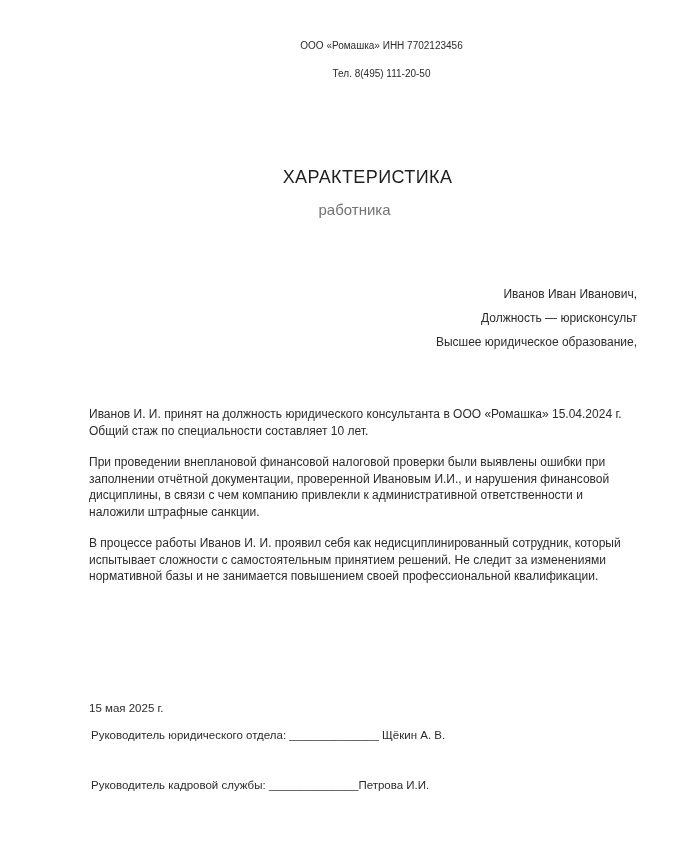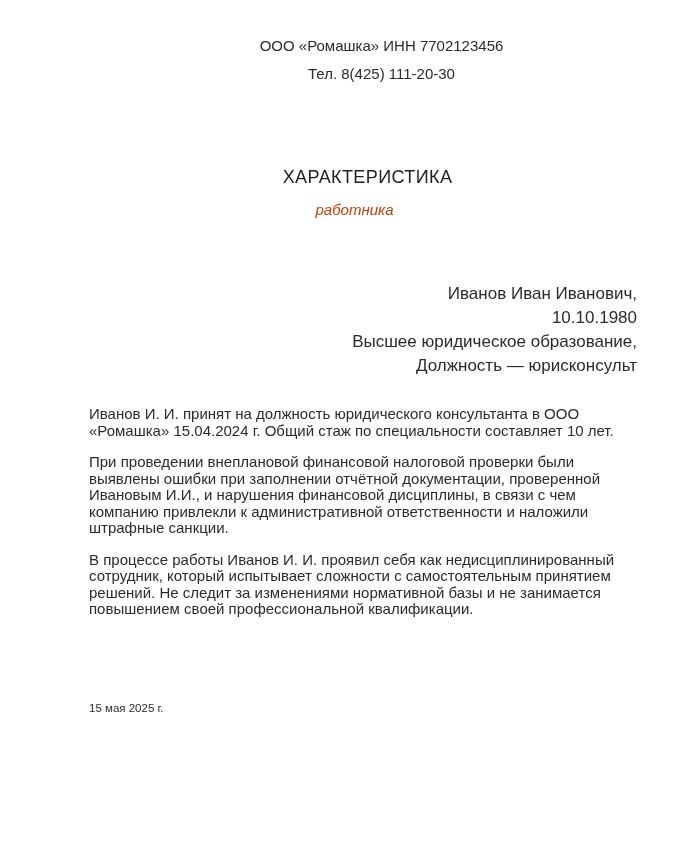--- a/index.html
+++ b/index.html
@@ -27,21 +27,21 @@
 
   
   .letterhead {
     position: absolute;
     top: 32px;
     left: 0;
     width: 679px;
     text-align: center;
   }
   .letterhead .lh-line {
-    font-size: 15px;
+    font-size: 10px;
     line-height: 28px;
     color: #2b2b2b;
     padding-left: 72px; 
     white-space: nowrap;
     margin-left: 12px;
   }
 
   
   .title-block {
     position: absolute;
@@ -54,49 +54,48 @@
     font-size: 18px;
     line-height: 23px;
     letter-spacing: 0.4px;
     color: #1f1f1f;
     padding-left: 56px;
   }
   .doc-subtitle {
     font-size: 15px;
     line-height: 22px;
     margin-top: 10px;
-    color: #c2410c;
+    color: #737373;
     padding-left: 30px;
-    font-style: italic;
   }
 
   
   .addressee {
     position: absolute;
     top: 282px;
     left: 89px;
     width: 548px;
     text-align: right;
   }
   .addressee .addr-line {
-    font-size: 17px;
+    font-size: 12px;
     line-height: 24px;
     color: #2b2b2b;
     white-space: nowrap;
   }
 
   
   .body-block {
     position: absolute;
     top: 406px;
     left: 89px;
     width: 549px;
   }
   .para {
-    font-size: 15px;
+    font-size: 12px;
     line-height: 16.5px;
     color: #2b2b2b;
     margin: 0 0 15px 0;
     text-align: left;
   }
   .para:last-child { margin-bottom: 0; }
 
   
   .date-line {
     position: absolute;
@@ -129,37 +128,40 @@
   }
   .sig-name { }
 </style>
 </head>
 <body>
 
 <div class="page">
 
   <div class="letterhead">
     <div class="lh-line">ООО «Ромашка» ИНН 7702123456</div>
-    <div class="lh-line">Тел. 8(425) 111-20-30</div>
+    <div class="lh-line">Тел. 8(495) 111-20-50</div>
   </div>
 
   <div class="title-block">
     <div class="doc-title">ХАРАКТЕРИСТИКА</div>
     <div class="doc-subtitle">работника</div>
   </div>
 
   <div class="addressee">
     <div class="addr-line">Иванов Иван Иванович,</div>
-    <div class="addr-line">10.10.1980</div>
+    <div class="addr-line">Должность — юрисконсульт</div>
     <div class="addr-line">Высшее юридическое образование,</div>
-    <div class="addr-line">Должность — юрисконсульт</div>
   </div>
 
   <div class="body-block">
     <p class="para">Иванов И. И. принят на должность юридического консультанта в ООО «Ромашка» 15.04.2024 г. Общий стаж по специальности составляет 10 лет.</p>
     <p class="para">При проведении внеплановой финансовой налоговой проверки были выявлены ошибки при заполнении отчётной документации, проверенной Ивановым И.И., и нарушения финансовой дисциплины, в связи с чем компанию привлекли к административной ответственности и наложили штрафные санкции.</p>
     <p class="para">В процессе работы Иванов И. И. проявил себя как недисциплинированный сотрудник, который испытывает сложности с самостоятельным принятием решений. Не следит за изменениями нормативной базы и не занимается повышением своей профессиональной квалификации.</p>
   </div>
 
   <div class="date-line">15 мая 2025 г.</div>
 
+  <div class="signatures">
+    <div class="sig-row"><span class="sig-label">Руководитель юридического отдела: </span><span class="sig-blank">______________</span><span class="sig-name"> Щёкин А. В.</span></div>
+    <div class="sig-row"><span class="sig-label">Руководитель кадровой службы: </span><span class="sig-blank">______________</span><span class="sig-name">Петрова И.И.</span></div>
+  </div>
 
 </div>
 
 </body></html>

